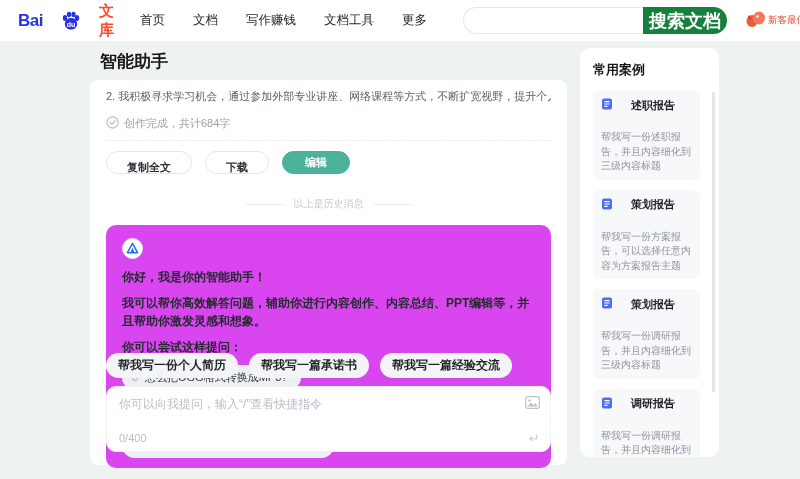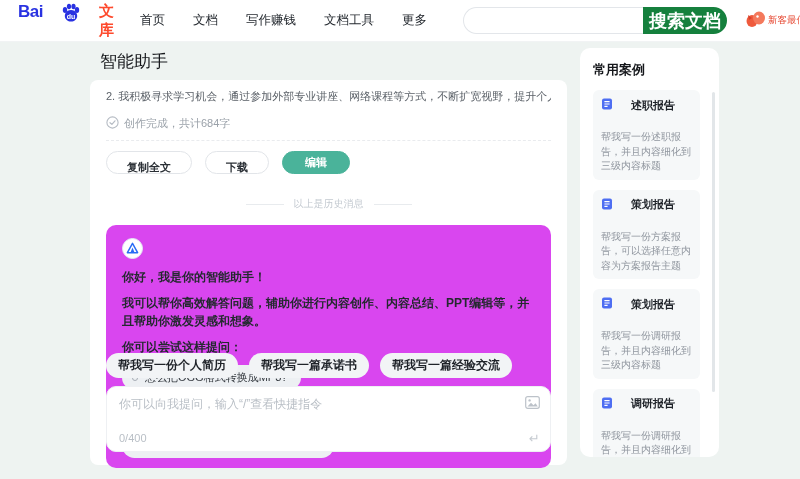--- a/index.html
+++ b/index.html
@@ -1,37 +1,37 @@
 <!DOCTYPE html>
 <html><head>
 <meta charset="utf-8">
 <style>
   * { box-sizing: border-box; margin: 0; padding: 0; }
   html,body { width:800px; height:479px; overflow:hidden; }
   body { font-family:"Liberation Sans","DejaVu Sans",sans-serif; background:#eef3f1; color:#1f2329; }
 
   
   .nav { height:42px; background:#fff; display:flex; align-items:center; padding:0 18px 0 18px; border-bottom:1px solid #f1f3f4; position:relative; z-index:2; }
-  .logo { display:flex; align-items:flex-start; cursor:pointer;gap:16px; }
+  .logo { display:flex; align-items:center; cursor:pointer;gap:16px; }
   .logo-bai { font-size:17px; font-weight:800; color:#2932e1; letter-spacing:-0.5px; }
   .logo-paw { width:22px; height:22px; margin:0 1px; position:relative; }
   .logo-wenku { font-size:15px; font-weight:800; color:#fe4a2d; }
   .nav-menu { display:flex; margin-left:26px; gap:28px; }
   .nav-item { font-size:12.5px; color:#24292f; cursor:pointer; white-space:nowrap; }
   .search-wrap { display:flex; margin-left:36px; width:292px; height:27px; }
   .search-input { flex:1; border:1px solid #e3e6ea; border-right:none; border-radius:14px 0 0 14px; padding:0 12px; font-size:12px; outline:none; background:#fff; }
   .search-btn { width:84px; background:#15803d; color:#fff; font-size:18px; border:none; border-radius:0 14px 14px 0; cursor:pointer; font-weight:600; }
   .nav-right { display:flex; align-items:flex-start; margin-left:18px; gap:16px; }
   .nav-ic { display:flex; flex-direction:row; align-items:center; gap:2px; cursor:pointer; width:auto; }
   .nav-ic-label { font-size:9.5px; color:#494f56; white-space:nowrap; }
   .nav-ic-label.red { color:#e6432c; }
 
   
   .main-col { position:absolute; left:90px; top:50px; width:477px; }
-  .page-title { font-size:17px; font-weight:400; color:#16181c; margin-left:10px; }
+  .page-title { font-size:17px; font-weight:700; color:#16181c; margin-left:10px; }
   .main-card { margin-top:7px; background:#fff; border-radius:8px; height:385px; padding:0 16px; position:relative; }
   .doc-tail { padding-top:9px; font-size:11px; color:#5b6168; white-space:nowrap; overflow:hidden; }
   .status-row { margin-top:12px; display:flex; align-items:center; gap:5px; font-size:11px; color:#9aa1a9; }
   .dashed-divider { margin-top:9px; border-top:1px dashed #e9ebee; }
   .btn-row { margin-top:10px; display:flex; gap:13px; }
   .btn { height:23px; border-radius:12px; font-size:11px; font-weight:700; padding:8px 20px; cursor:pointer; }
   .btn.ghost { background:#fff; border:1px solid #e2e5e9; color:#2b3036; }
   .btn.teal { background:#4ab39a; border:1px solid #4ab39a; color:#fff; padding:0 22px; }
   .history-divider { margin-top:23px; display:flex; align-items:center; justify-content:center; gap:10px; font-size:10px; color:#c3c9d0; }
   .history-divider .line { width:38px; height:1px; background:#e8ebee; }

